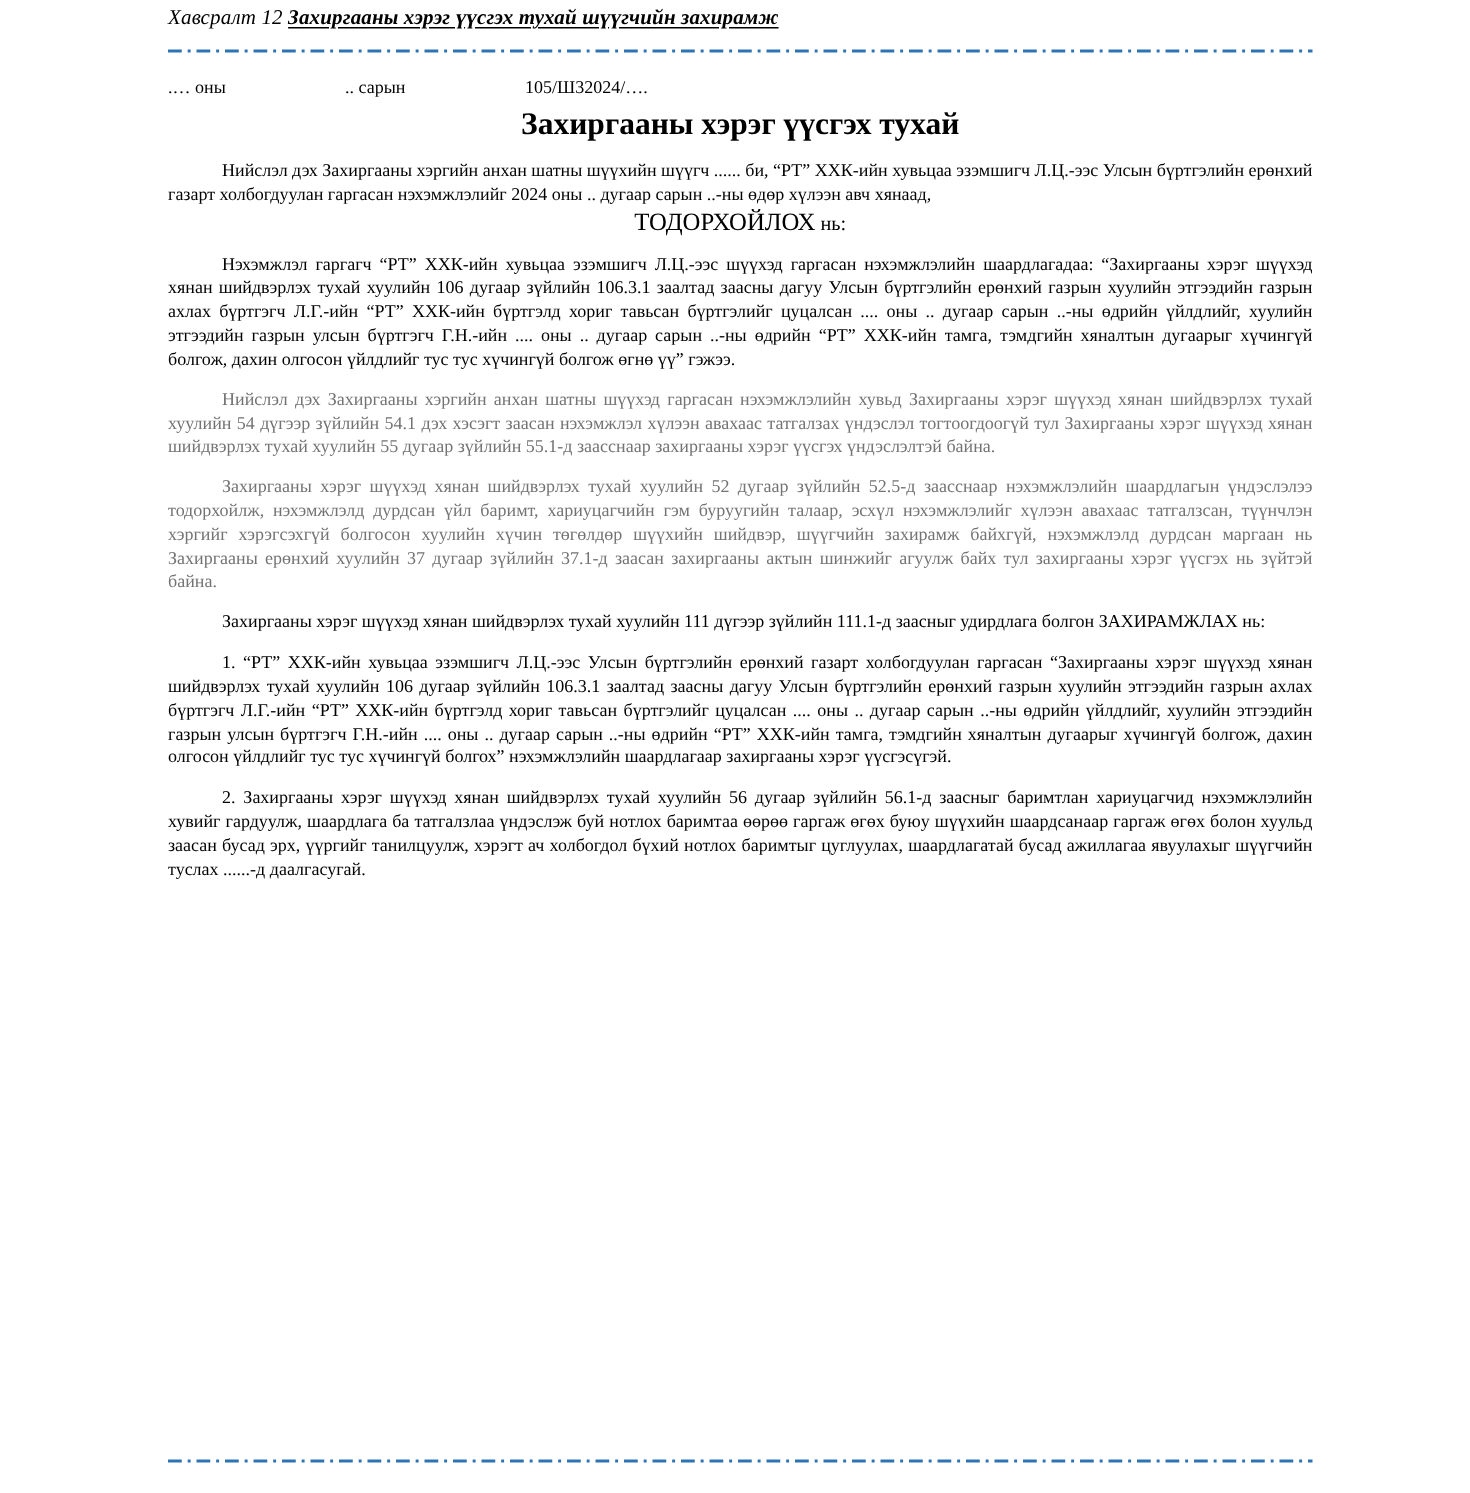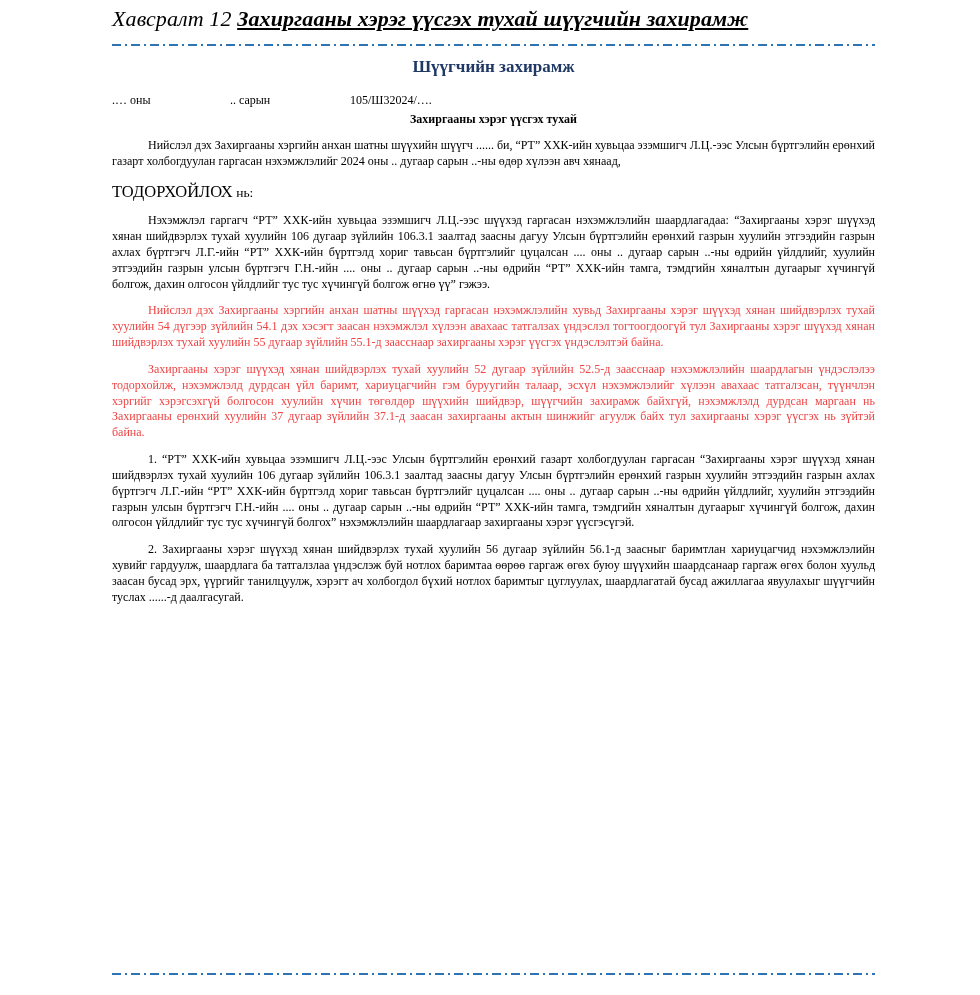--- a/index.html
+++ b/index.html
@@ -17,21 +17,21 @@
   .page {
     position: relative;
     width: 980px;
     height: 995px;
     box-sizing: border-box;
     padding: 0 105px 0 112px;
   }
 
   
   .annex-line {
-    font-size: 22px;
+    font-size: 14px;
     line-height: 1.35;
     padding-top: 4px;
     white-space: nowrap;
     letter-spacing: .1px;
   }
   .annex-prefix {
     font-style: italic;
     font-weight: normal;
   }
   .annex-title {
@@ -75,56 +75,54 @@
     white-space: pre;
   }
   .meta-year  { width: 118px; }
   .meta-month { width: 120px; }
   .meta-day   { flex: 1 1 auto; }
   .meta-number { text-align: right; }
 
   .subject {
     text-align: center;
     font-weight: bold;
-    font-size: 12px;
+    font-size: 21px;
     margin-top: 4px;
   }
 
   
   p.para {
     font-size: 12px;
     line-height: 1.32;
     text-align: justify;
     text-justify: inter-word;
     margin: 11px 0 0 0;
     text-indent: 36px;
     hyphens: none;
   }
-  p.green { color: #ef4444; }
+  p.green { color: #737373; }
   .ital { }
 
   .section-label {
-    text-align: left;
+    text-align: center;
     font-size: 16.5px;
-    margin-top: 13px;
   }
   .section-label .nb { font-size: 13.5px; }
 </style>
 </head>
 <body>
 
 <div class="page">
 
   <div class="annex-line">
     <span class="annex-prefix">Хавсралт 12 </span><span class="annex-title">Захиргааны хэрэг үүсгэх тухай шүүгчийн захирамж</span>
   </div>
 
   <div class="rule top"></div>
 
-  <div class="doc-heading">Шүүгчийн захирамж</div>
 
   <div class="meta-row">
     <span class="meta-year">.… оны</span>
     <span class="meta-month">.. сарын</span>
     <span class="meta-number">105/Ш32024/….</span>
   </div>
 
   <div class="subject">Захиргааны хэрэг үүсгэх тухай</div>
 
   <p class="para">Нийслэл дэх Захиргааны хэргийн анхан шатны шүүхийн шүүгч ...... би, “РТ” ХХК-ийн хувьцаа эзэмшигч Л.Ц.-ээс Улсын бүртгэлийн ерөнхий газарт холбогдуулан гаргасан нэхэмжлэлийг 2024 оны .. дугаар сарын ..-ны өдөр хүлээн авч хянаад,</p>
@@ -135,20 +133,23 @@
 
   <p class="para">
     <span>Нэхэмжлэл гаргагч “РТ” ХХК-ийн хувьцаа эзэмшигч Л.Ц.-ээс шүүхэд гаргасан нэхэмжлэлийн шаардлагадаа: </span><span class="ital">“Захиргааны хэрэг шүүхэд хянан шийдвэрлэх тухай хуулийн 106 дугаар зүйлийн 106.3.1 заалтад заасны дагуу Улсын бүртгэлийн ерөнхий газрын хуулийн этгээдийн газрын ахлах бүртгэгч Л.Г.-ийн “РТ” ХХК-ийн бүртгэлд хориг тавьсан бүртгэлийг цуцалсан .... оны .. дугаар сарын ..-ны өдрийн үйлдлийг, хуулийн этгээдийн газрын улсын бүртгэгч Г.Н.-ийн .... оны .. дугаар сарын ..-ны өдрийн “РТ” ХХК-ийн тамга, тэмдгийн хяналтын дугаарыг хүчингүй болгож, дахин олгосон үйлдлийг тус тус хүчингүй болгож өгнө үү”</span><span> гэжээ.</span>
   </p>
 
 
   <p class="para green">Нийслэл дэх Захиргааны хэргийн анхан шатны шүүхэд гаргасан нэхэмжлэлийн хувьд Захиргааны хэрэг шүүхэд хянан шийдвэрлэх тухай хуулийн 54 дүгээр зүйлийн 54.1 дэх хэсэгт заасан нэхэмжлэл хүлээн авахаас татгалзах үндэслэл тогтоогдоогүй тул Захиргааны хэрэг шүүхэд хянан шийдвэрлэх тухай хуулийн 55 дугаар зүйлийн 55.1-д заасснаар захиргааны хэрэг үүсгэх үндэслэлтэй байна.</p>
 
   <p class="para green">Захиргааны хэрэг шүүхэд хянан шийдвэрлэх тухай хуулийн 52 дугаар зүйлийн 52.5-д заасснаар нэхэмжлэлийн шаардлагын үндэслэлээ тодорхойлж, нэхэмжлэлд дурдсан үйл баримт, хариуцагчийн гэм буруугийн талаар, эсхүл нэхэмжлэлийг хүлээн авахаас татгалзсан, түүнчлэн хэргийг хэрэгсэхгүй болгосон хуулийн хүчин төгөлдөр шүүхийн шийдвэр, шүүгчийн захирамж байхгүй, нэхэмжлэлд дурдсан маргаан нь Захиргааны ерөнхий хуулийн 37 дугаар зүйлийн 37.1-д заасан захиргааны актын шинжийг агуулж байх тул захиргааны хэрэг үүсгэх нь зүйтэй байна.</p>
 
+  <p class="para">
+    <span>Захиргааны хэрэг шүүхэд хянан шийдвэрлэх тухай хуулийн 111 дүгээр зүйлийн 111.1-д заасныг удирдлага болгон </span><span>ЗАХИРАМЖЛАХ</span><span> нь:</span>
+  </p>
 
   <p class="para">
     <span>1. “РТ” ХХК-ийн хувьцаа эзэмшигч Л.Ц.-ээс Улсын бүртгэлийн ерөнхий газарт холбогдуулан гаргасан </span><span class="ital">“Захиргааны хэрэг шүүхэд хянан шийдвэрлэх тухай хуулийн 106 дугаар зүйлийн 106.3.1 заалтад заасны дагуу Улсын бүртгэлийн ерөнхий газрын хуулийн этгээдийн газрын ахлах бүртгэгч Л.Г.-ийн “РТ” ХХК-ийн бүртгэлд хориг тавьсан бүртгэлийг цуцалсан .... оны .. дугаар сарын ..-ны өдрийн үйлдлийг, хуулийн этгээдийн газрын улсын бүртгэгч Г.Н.-ийн .... оны .. дугаар сарын ..-ны өдрийн “РТ” ХХК-ийн тамга, тэмдгийн хяналтын дугаарыг хүчингүй болгож, дахин олгосон үйлдлийг тус тус хүчингүй болгох”</span><span> нэхэмжлэлийн шаардлагаар захиргааны хэрэг үүсгэсүгэй.</span>
   </p>
 
   <p class="para">2. Захиргааны хэрэг шүүхэд хянан шийдвэрлэх тухай хуулийн 56 дугаар зүйлийн 56.1-д заасныг баримтлан хариуцагчид нэхэмжлэлийн хувийг гардуулж, шаардлага ба татгалзлаа үндэслэж буй нотлох баримтаа өөрөө гаргаж өгөх буюу шүүхийн шаардсанаар гаргаж өгөх болон хуульд заасан бусад эрх, үүргийг танилцуулж, хэрэгт ач холбогдол бүхий нотлох баримтыг цуглуулах, шаардлагатай бусад ажиллагаа явуулахыг шүүгчийн туслах ......-д даалгасугай.</p>
 
   <div class="rule bottom"></div>
 </div>
 

